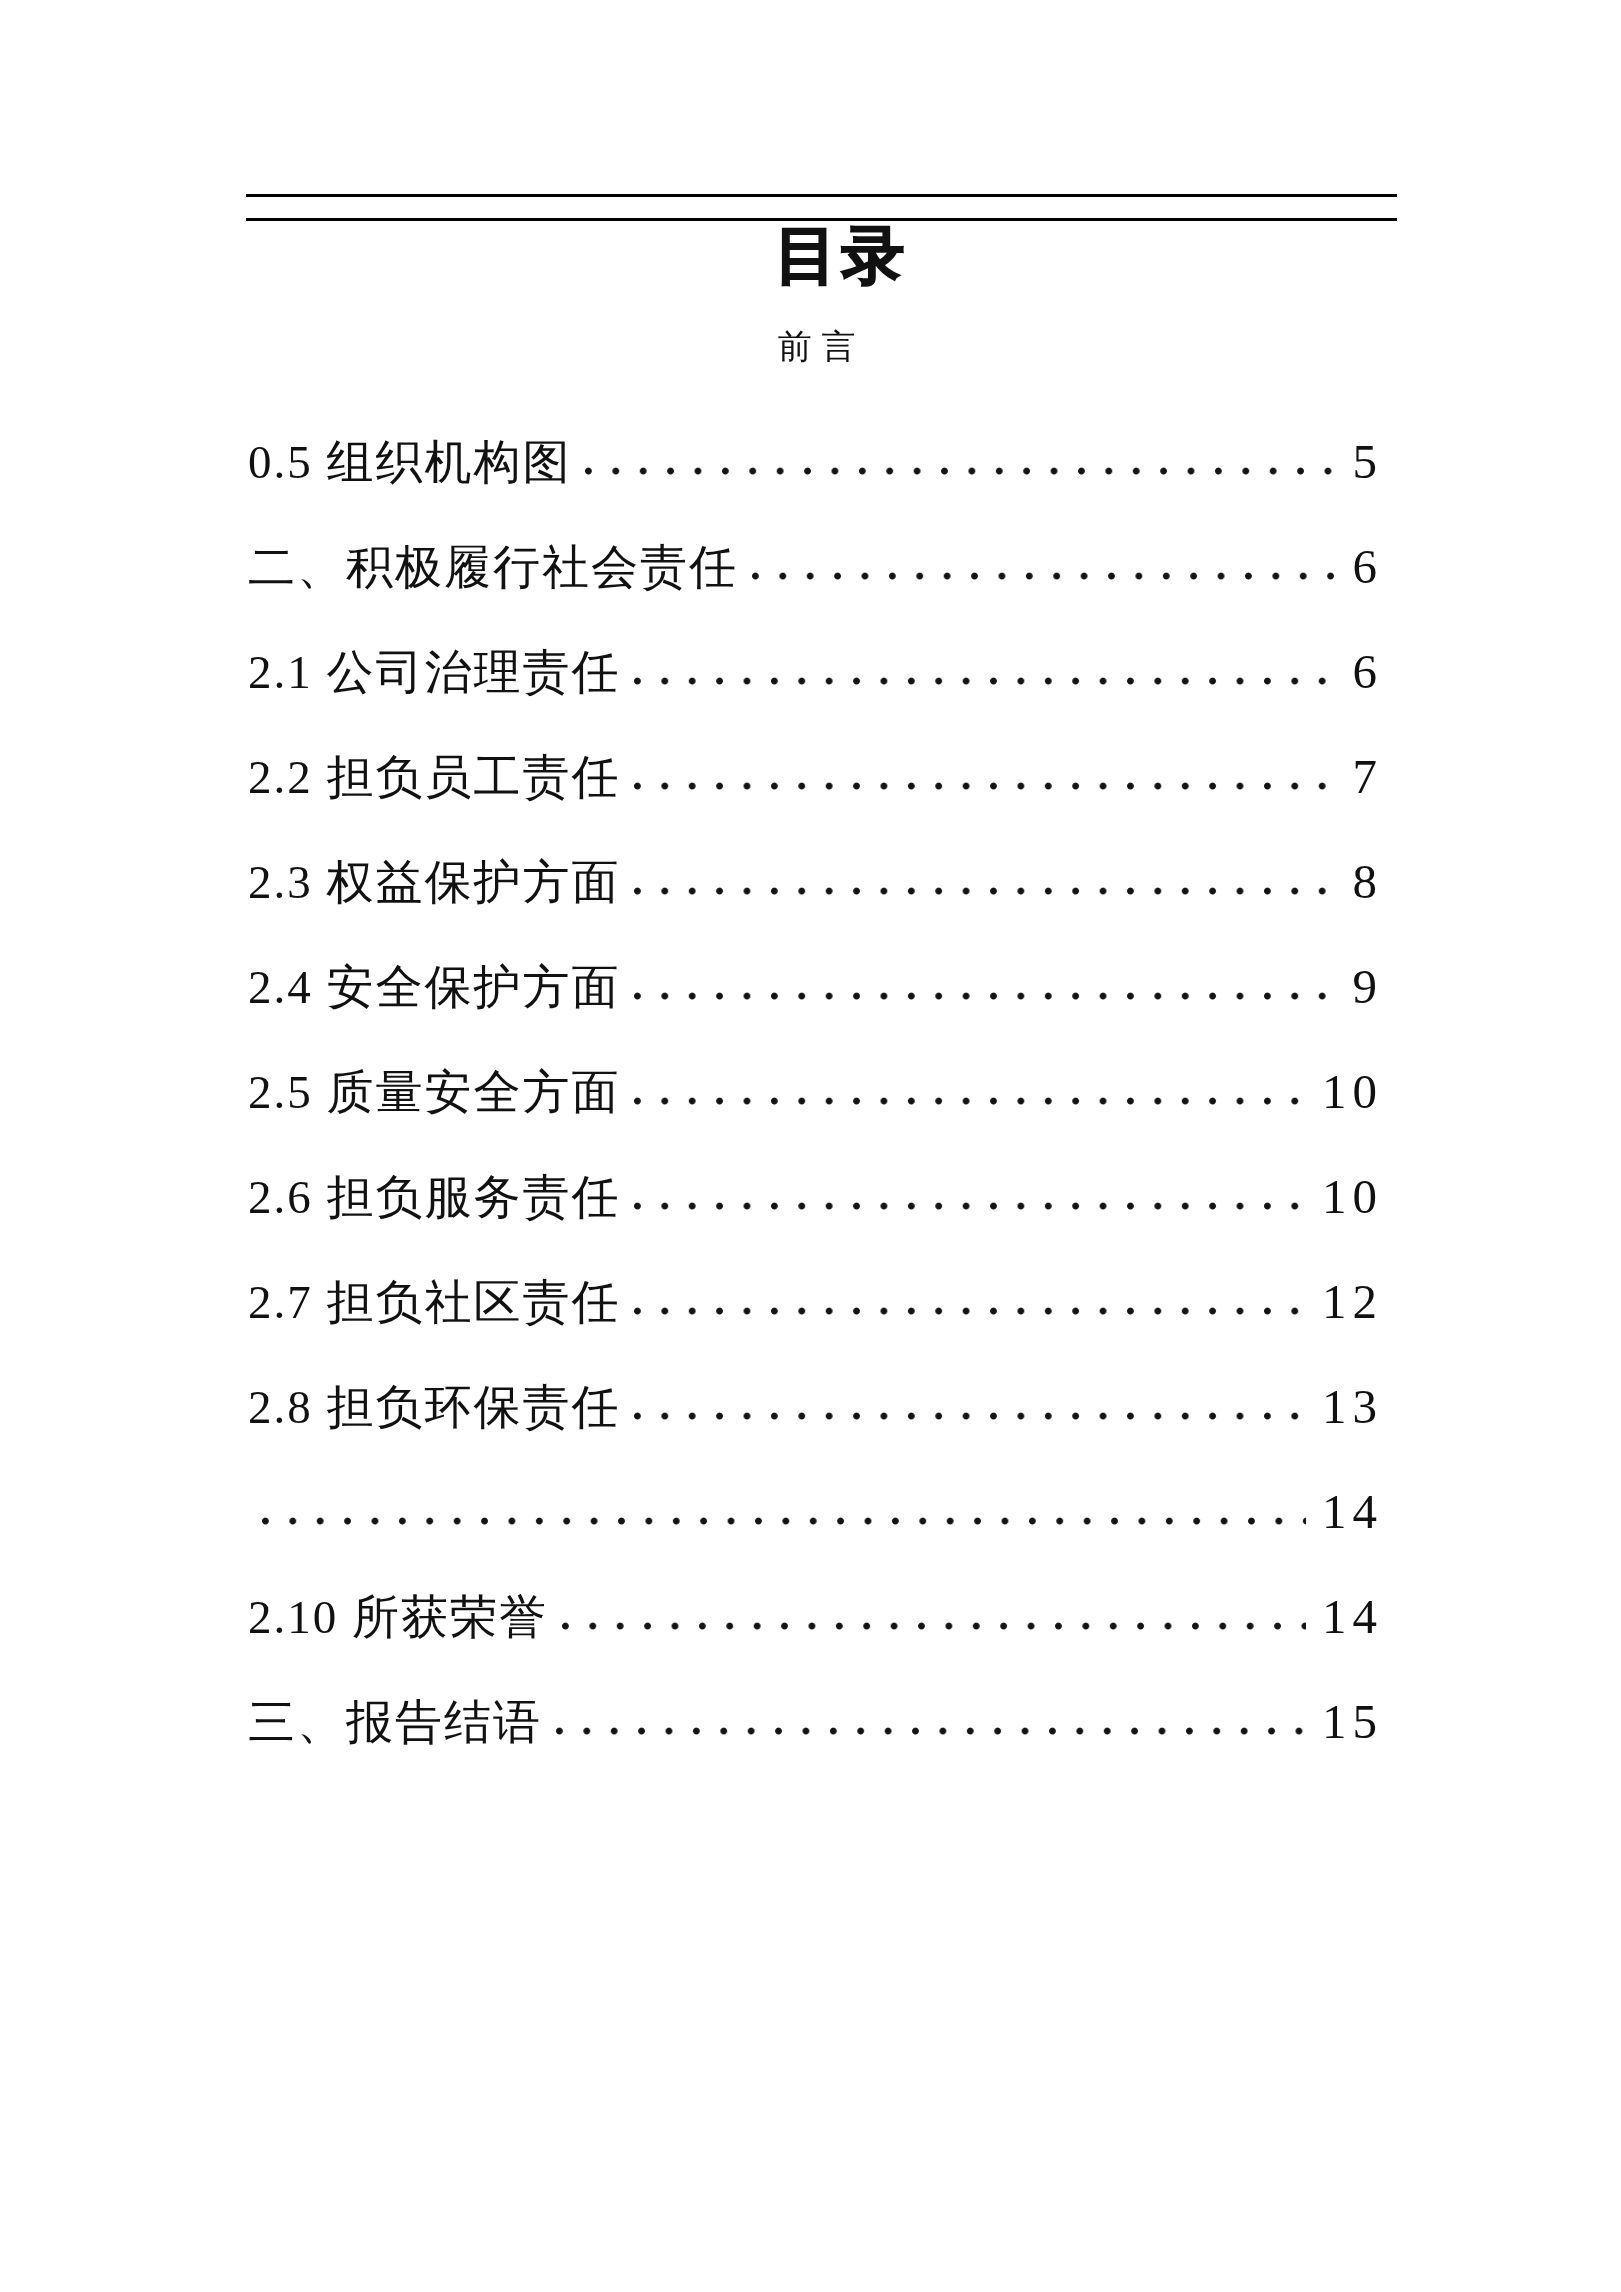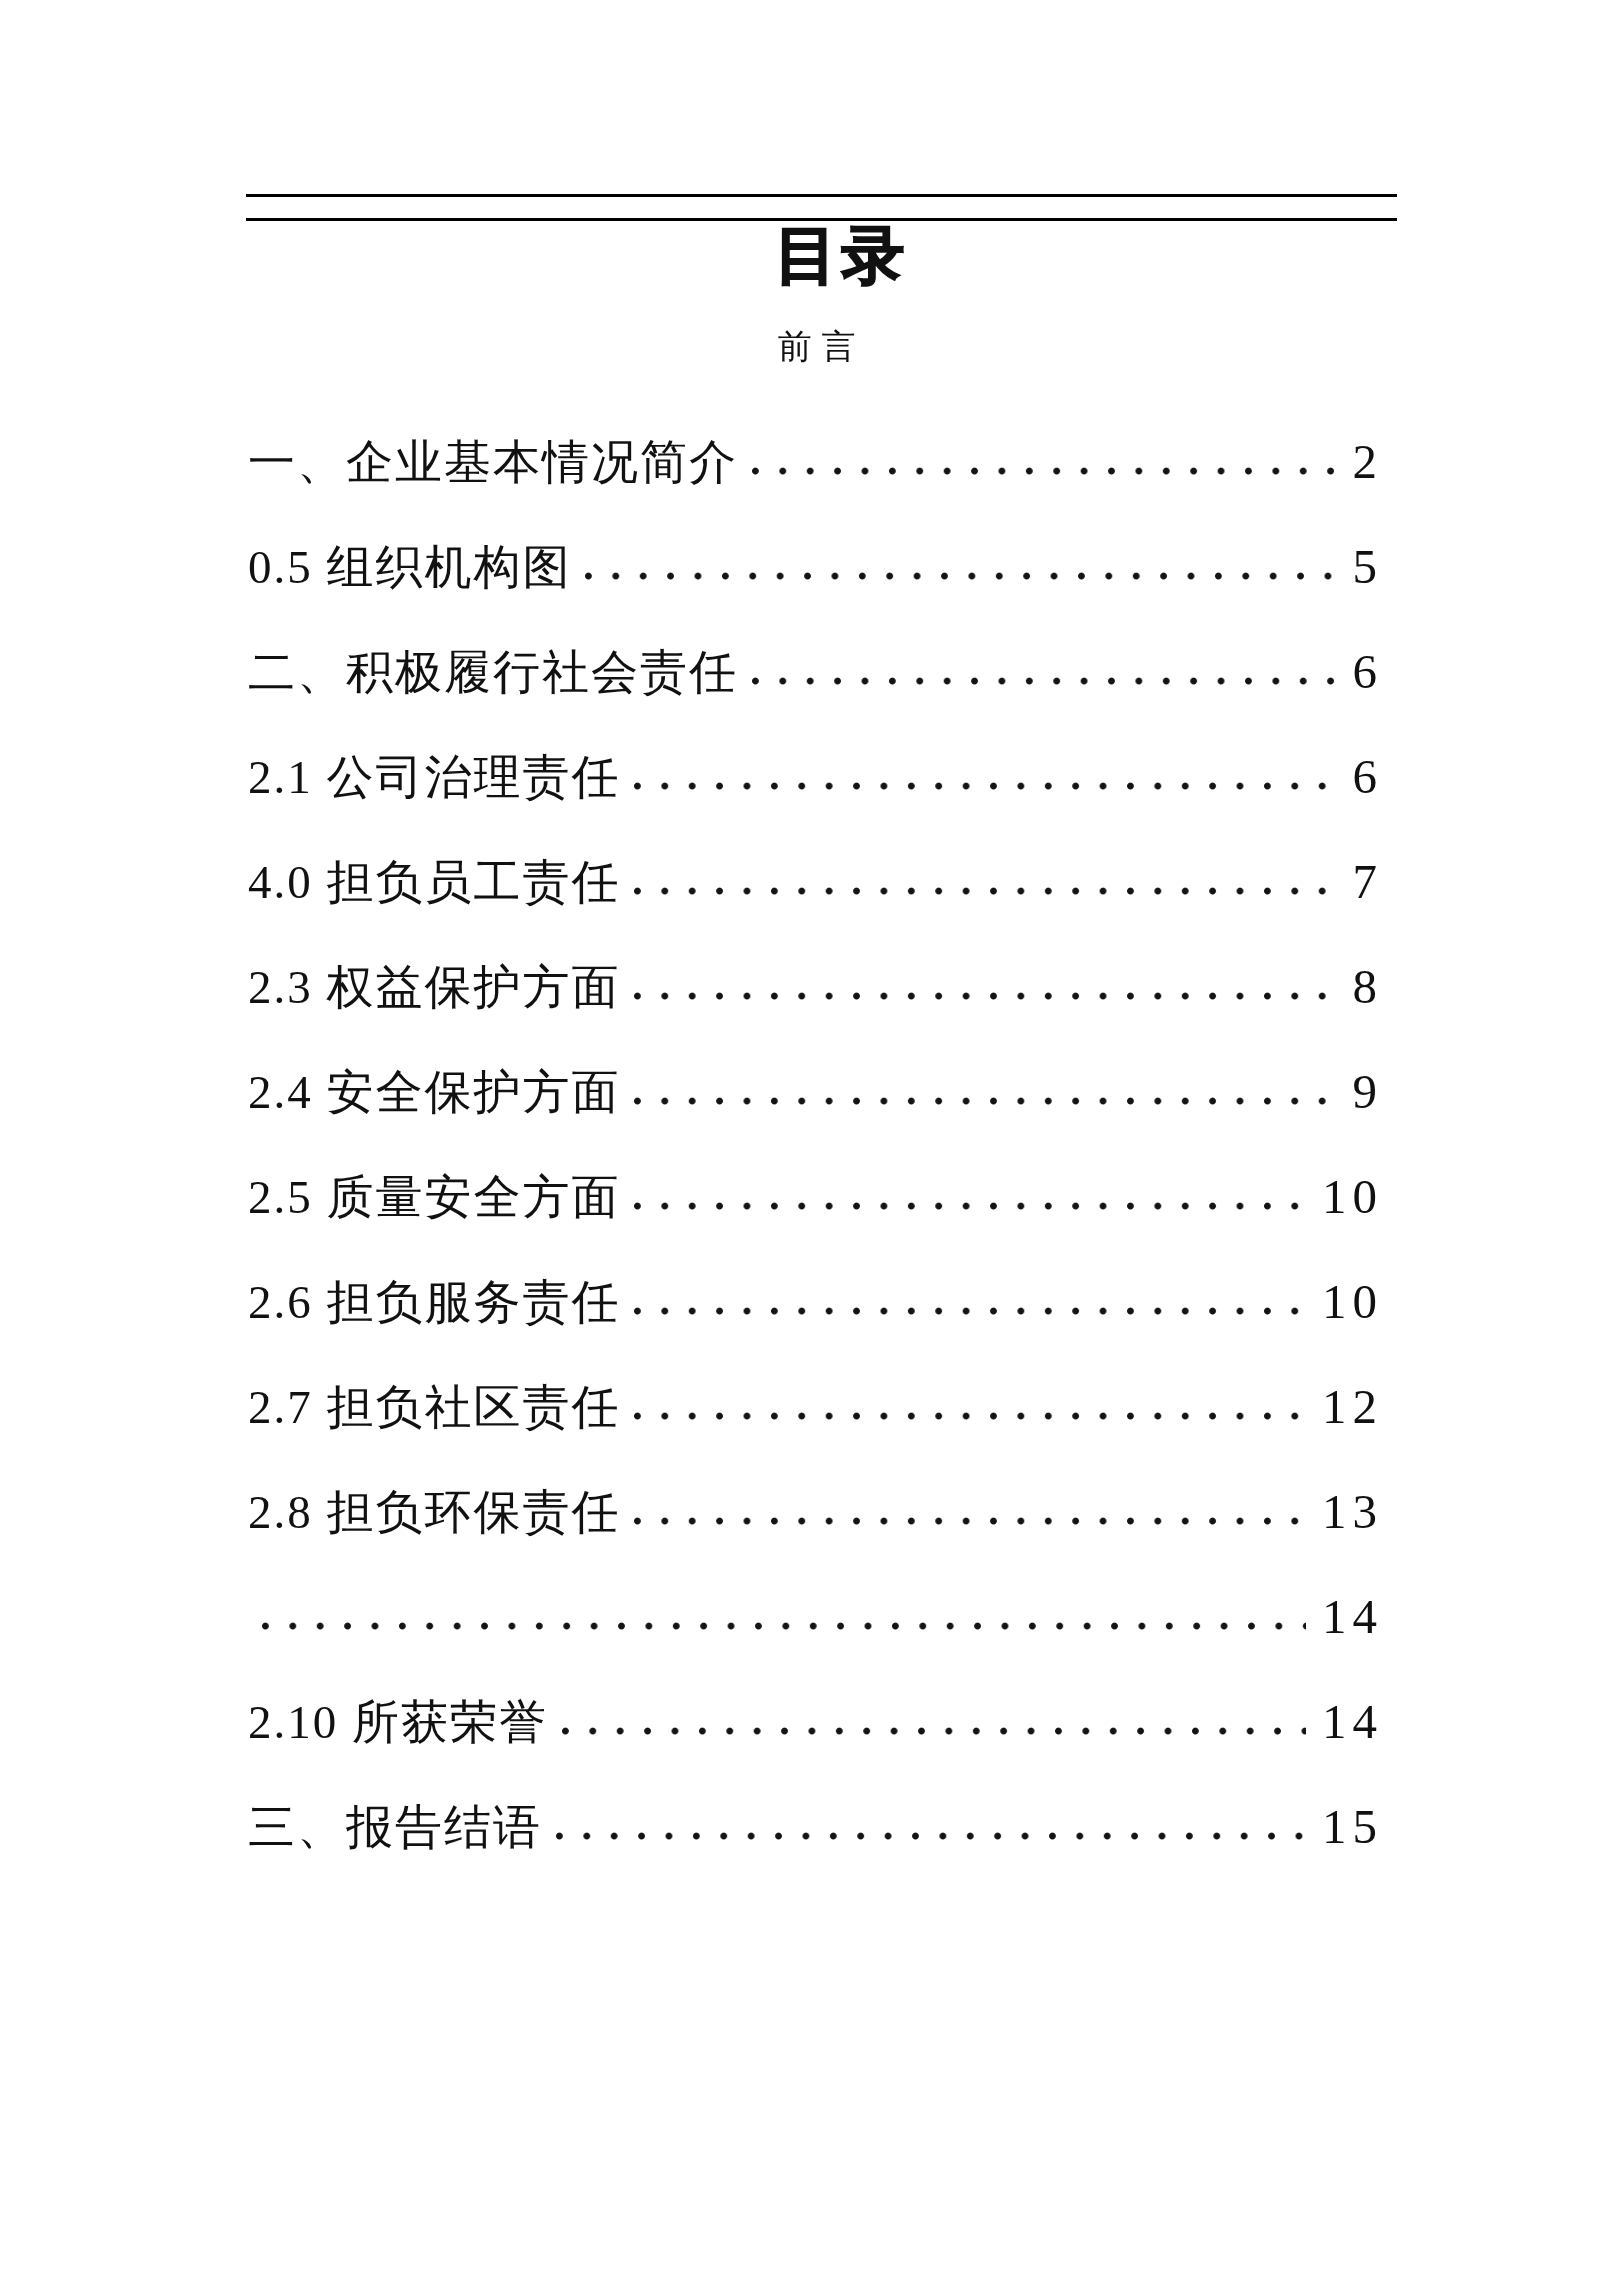--- a/index.html
+++ b/index.html
@@ -91,46 +91,41 @@
 
 <div class="page">
   <div class="rule rule-top"></div>
   <div class="rule rule-bottom"></div>
 
   <h1 class="doc-title">目录</h1>
 
   <div class="preface">前言</div>
 
   <div class="toc" id="toc-list">
-  <div class="toc-row">
-    <span class="toc-label">一、企业基本情况简介</span>
-    <span class="toc-leader"></span>
-    <span class="toc-page">2</span>
-  </div>
 
   <div class="toc-row">
     <span class="toc-label">0.5 组织机构图</span>
     <span class="toc-leader"></span>
     <span class="toc-page">5</span>
   </div>
 
   <div class="toc-row">
     <span class="toc-label">二、积极履行社会责任</span>
     <span class="toc-leader"></span>
     <span class="toc-page">6</span>
   </div>
 
   <div class="toc-row">
     <span class="toc-label">2.1 公司治理责任</span>
     <span class="toc-leader"></span>
     <span class="toc-page">6</span>
   </div>
 
   <div class="toc-row">
-    <span class="toc-label">4.0 担负员工责任</span>
+    <span class="toc-label">2.2 担负员工责任</span>
     <span class="toc-leader"></span>
     <span class="toc-page">7</span>
   </div>
 
   <div class="toc-row">
     <span class="toc-label">2.3 权益保护方面</span>
     <span class="toc-leader"></span>
     <span class="toc-page">8</span>
   </div>
 

